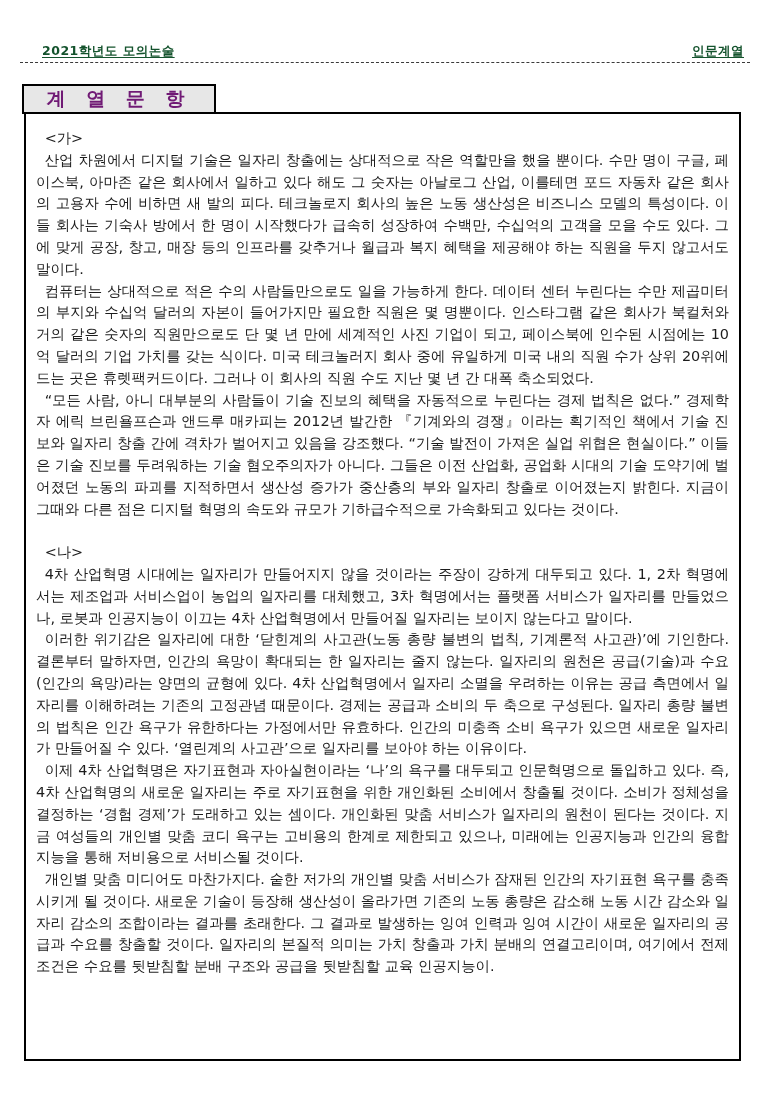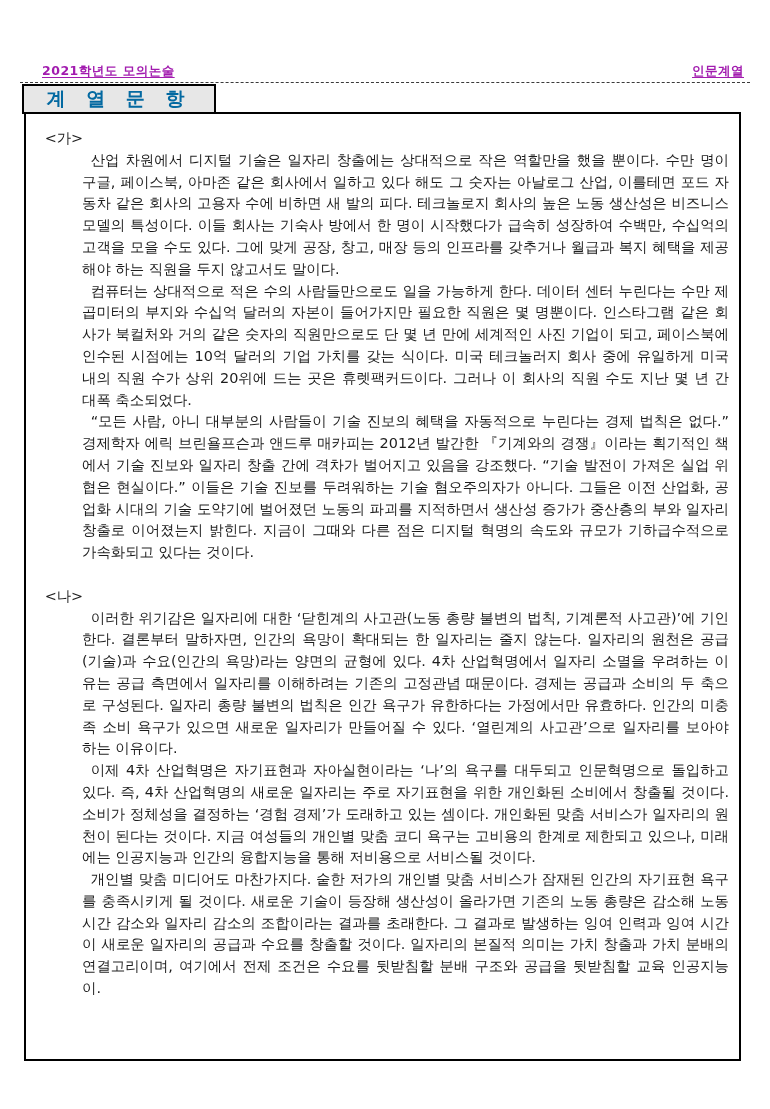--- a/index.html
+++ b/index.html
@@ -26,22 +26,21 @@
     top: 40px;
     left: 20px;
     right: 20px;
     height: 22px;
     border-bottom: 1px dashed #3a3a3a;
     display: flex;
     justify-content: space-between;
     align-items: flex-end;
     font-size: 12.5px;
     font-weight: bold;
-    color: #a21caf;
-    margin-top: 20px;
+    color: #14532d;
   }
   .header .h-text {
     text-decoration: underline;
     text-underline-offset: 2px;
     padding: 0 4px 2px 4px;
     letter-spacing: 0.5px;
   }
   .header .h-left { margin-left: 18px; }
   .header .h-right { margin-right: 2px; font-family: Liberation Mono, monospace; }
   
@@ -55,21 +54,21 @@
     border: 2px solid #000000;
     display: flex;
     align-items: center;
     justify-content: center;
     z-index: 2;
   }
   .title-box .title-text {
     font-size: 19px;
     font-weight: bold;
     letter-spacing: 7px;
-    color: #0369a1;
+    color: #701a75;
     white-space: nowrap;
   }
   
   .main-box {
     position: absolute;
     top: 112px;
     left: 24px;
     width: 717px;
     height: 949px;
     border: 2px solid #000000;
@@ -80,21 +79,20 @@
   .passage p {
     margin: 0;
     font-size: 14.4px;
     line-height: 21.8px;
     text-align: justify;
     word-break: break-all;
     color: #1c1c1c;
   }
   .passage p.para {
     text-indent: 0.6em;
-    margin-left: 46px;
   }
   .passage p.plabel {
     font-weight: normal;
     text-indent: 0.6em;
   }
   .passage-second {
     margin-top: 21.8px; 
   }
 </style>
 </head>
@@ -115,20 +113,21 @@
 
     <div class="passage">
       <p class="plabel">&lt;가&gt;</p>
       <p class="para">산업 차원에서 디지털 기술은 일자리 창출에는 상대적으로 작은 역할만을 했을 뿐이다. 수만 명이 구글, 페이스북, 아마존 같은 회사에서 일하고 있다 해도 그 숫자는 아날로그 산업, 이를테면 포드 자동차 같은 회사의 고용자 수에 비하면 새 발의 피다. 테크놀로지 회사의 높은 노동 생산성은 비즈니스 모델의 특성이다. 이들 회사는 기숙사 방에서 한 명이 시작했다가 급속히 성장하여 수백만, 수십억의 고객을 모을 수도 있다. 그에 맞게 공장, 창고, 매장 등의 인프라를 갖추거나 월급과 복지 혜택을 제공해야 하는 직원을 두지 않고서도 말이다.</p>
       <p class="para">컴퓨터는 상대적으로 적은 수의 사람들만으로도 일을 가능하게 한다. 데이터 센터 누린다는 수만 제곱미터의 부지와 수십억 달러의 자본이 들어가지만 필요한 직원은 몇 명뿐이다. 인스타그램 같은 회사가 북컬처와 거의 같은 숫자의 직원만으로도 단 몇 년 만에 세계적인 사진 기업이 되고, 페이스북에 인수된 시점에는 10억 달러의 기업 가치를 갖는 식이다. 미국 테크놀러지 회사 중에 유일하게 미국 내의 직원 수가 상위 20위에 드는 곳은 휴렛팩커드이다. 그러나 이 회사의 직원 수도 지난 몇 년 간 대폭 축소되었다.</p>
       <p class="para">“모든 사람, 아니 대부분의 사람들이 기술 진보의 혜택을 자동적으로 누린다는 경제 법칙은 없다.” 경제학자 에릭 브린욜프슨과 앤드루 매카피는 2012년 발간한 『기계와의 경쟁』이라는 획기적인 책에서 기술 진보와 일자리 창출 간에 격차가 벌어지고 있음을 강조했다. “기술 발전이 가져온 실업 위협은 현실이다.” 이들은 기술 진보를 두려워하는 기술 혐오주의자가 아니다. 그들은 이전 산업화, 공업화 시대의 기술 도약기에 벌어졌던 노동의 파괴를 지적하면서 생산성 증가가 중산층의 부와 일자리 창출로 이어졌는지 밝힌다. 지금이 그때와 다른 점은 디지털 혁명의 속도와 규모가 기하급수적으로 가속화되고 있다는 것이다.</p>
     </div>
 
     <div class="passage passage-second">
       <p class="plabel">&lt;나&gt;</p>
+      <p class="para">4차 산업혁명 시대에는 일자리가 만들어지지 않을 것이라는 주장이 강하게 대두되고 있다. 1, 2차 혁명에서는 제조업과 서비스업이 농업의 일자리를 대체했고, 3차 혁명에서는 플랫폼 서비스가 일자리를 만들었으나, 로봇과 인공지능이 이끄는 4차 산업혁명에서 만들어질 일자리는 보이지 않는다고 말이다.</p>
       <p class="para">이러한 위기감은 일자리에 대한 ‘닫힌계의 사고관(노동 총량 불변의 법칙, 기계론적 사고관)’에 기인한다. 결론부터 말하자면, 인간의 욕망이 확대되는 한 일자리는 줄지 않는다. 일자리의 원천은 공급(기술)과 수요(인간의 욕망)라는 양면의 균형에 있다. 4차 산업혁명에서 일자리 소멸을 우려하는 이유는 공급 측면에서 일자리를 이해하려는 기존의 고정관념 때문이다. 경제는 공급과 소비의 두 축으로 구성된다. 일자리 총량 불변의 법칙은 인간 욕구가 유한하다는 가정에서만 유효하다. 인간의 미충족 소비 욕구가 있으면 새로운 일자리가 만들어질 수 있다. ‘열린계의 사고관’으로 일자리를 보아야 하는 이유이다.</p>
       <p class="para">이제 4차 산업혁명은 자기표현과 자아실현이라는 ‘나’의 욕구를 대두되고 인문혁명으로 돌입하고 있다. 즉, 4차 산업혁명의 새로운 일자리는 주로 자기표현을 위한 개인화된 소비에서 창출될 것이다. 소비가 정체성을 결정하는 ‘경험 경제’가 도래하고 있는 셈이다. 개인화된 맞춤 서비스가 일자리의 원천이 된다는 것이다. 지금 여성들의 개인별 맞춤 코디 욕구는 고비용의 한계로 제한되고 있으나, 미래에는 인공지능과 인간의 융합지능을 통해 저비용으로 서비스될 것이다.</p>
       <p class="para">개인별 맞춤 미디어도 마찬가지다. 숱한 저가의 개인별 맞춤 서비스가 잠재된 인간의 자기표현 욕구를 충족시키게 될 것이다. 새로운 기술이 등장해 생산성이 올라가면 기존의 노동 총량은 감소해 노동 시간 감소와 일자리 감소의 조합이라는 결과를 초래한다. 그 결과로 발생하는 잉여 인력과 잉여 시간이 새로운 일자리의 공급과 수요를 창출할 것이다. 일자리의 본질적 의미는 가치 창출과 가치 분배의 연결고리이며, 여기에서 전제 조건은 수요를 뒷받침할 분배 구조와 공급을 뒷받침할 교육 인공지능이.</p>
     </div>
 
   </div>
 
 </div>
 
 </body></html>

